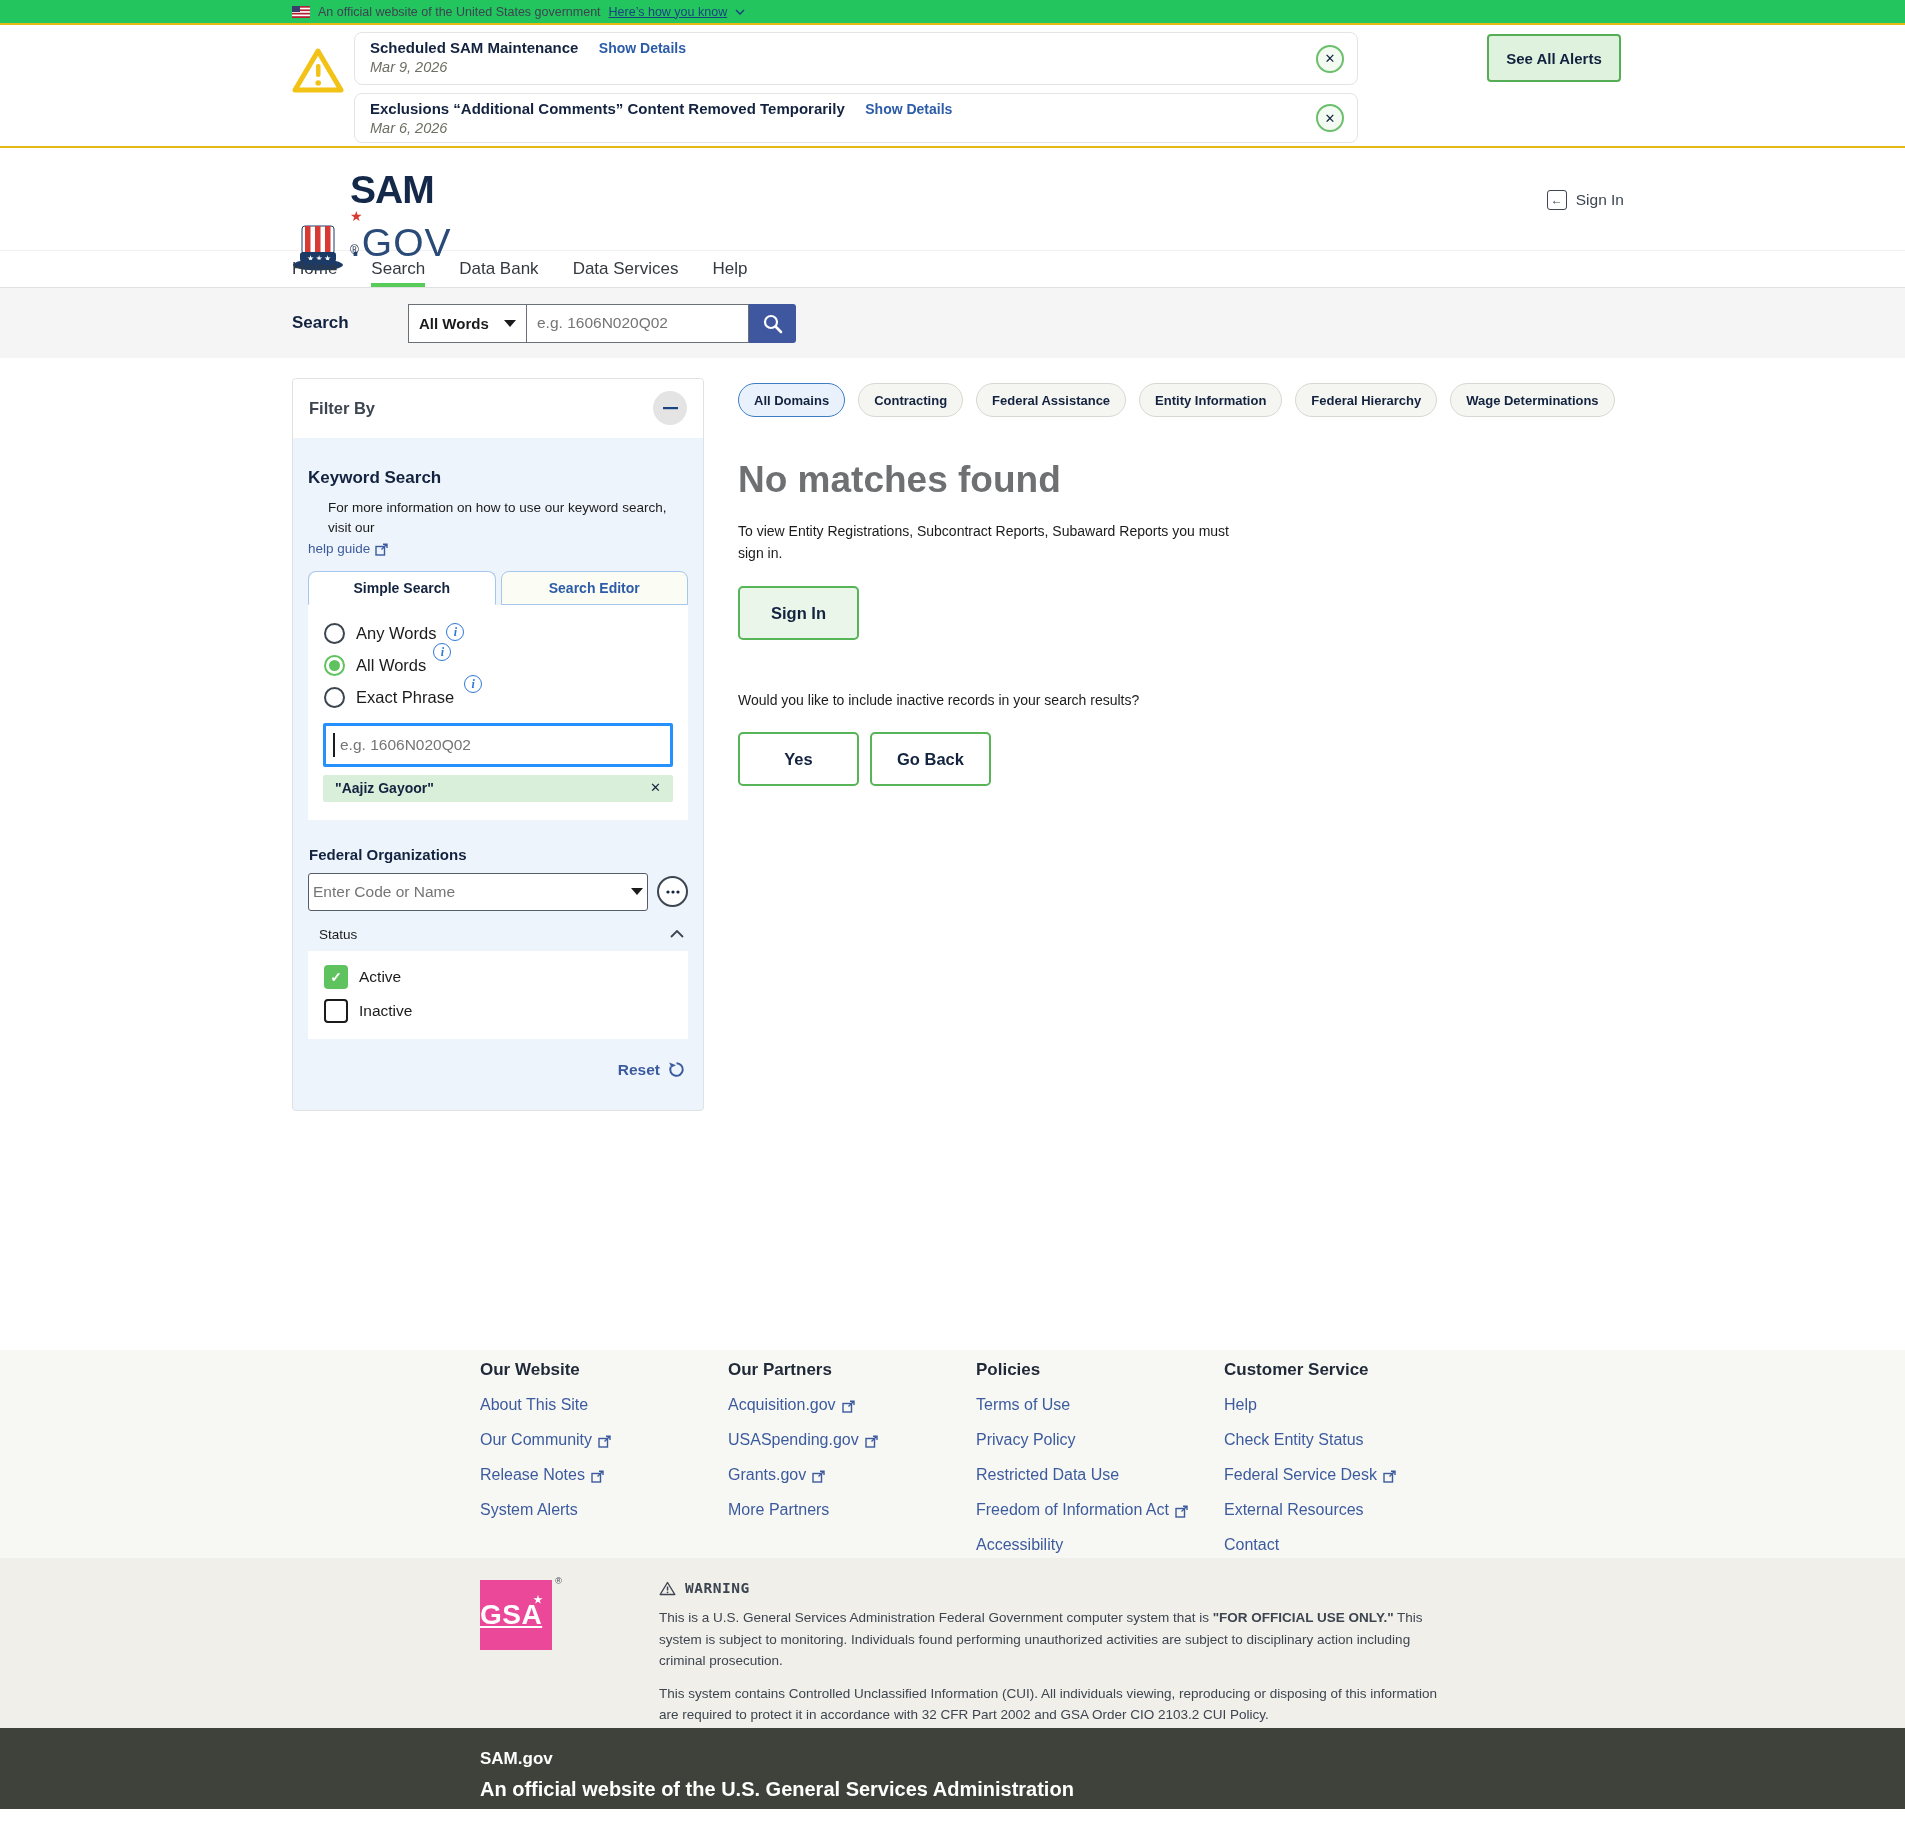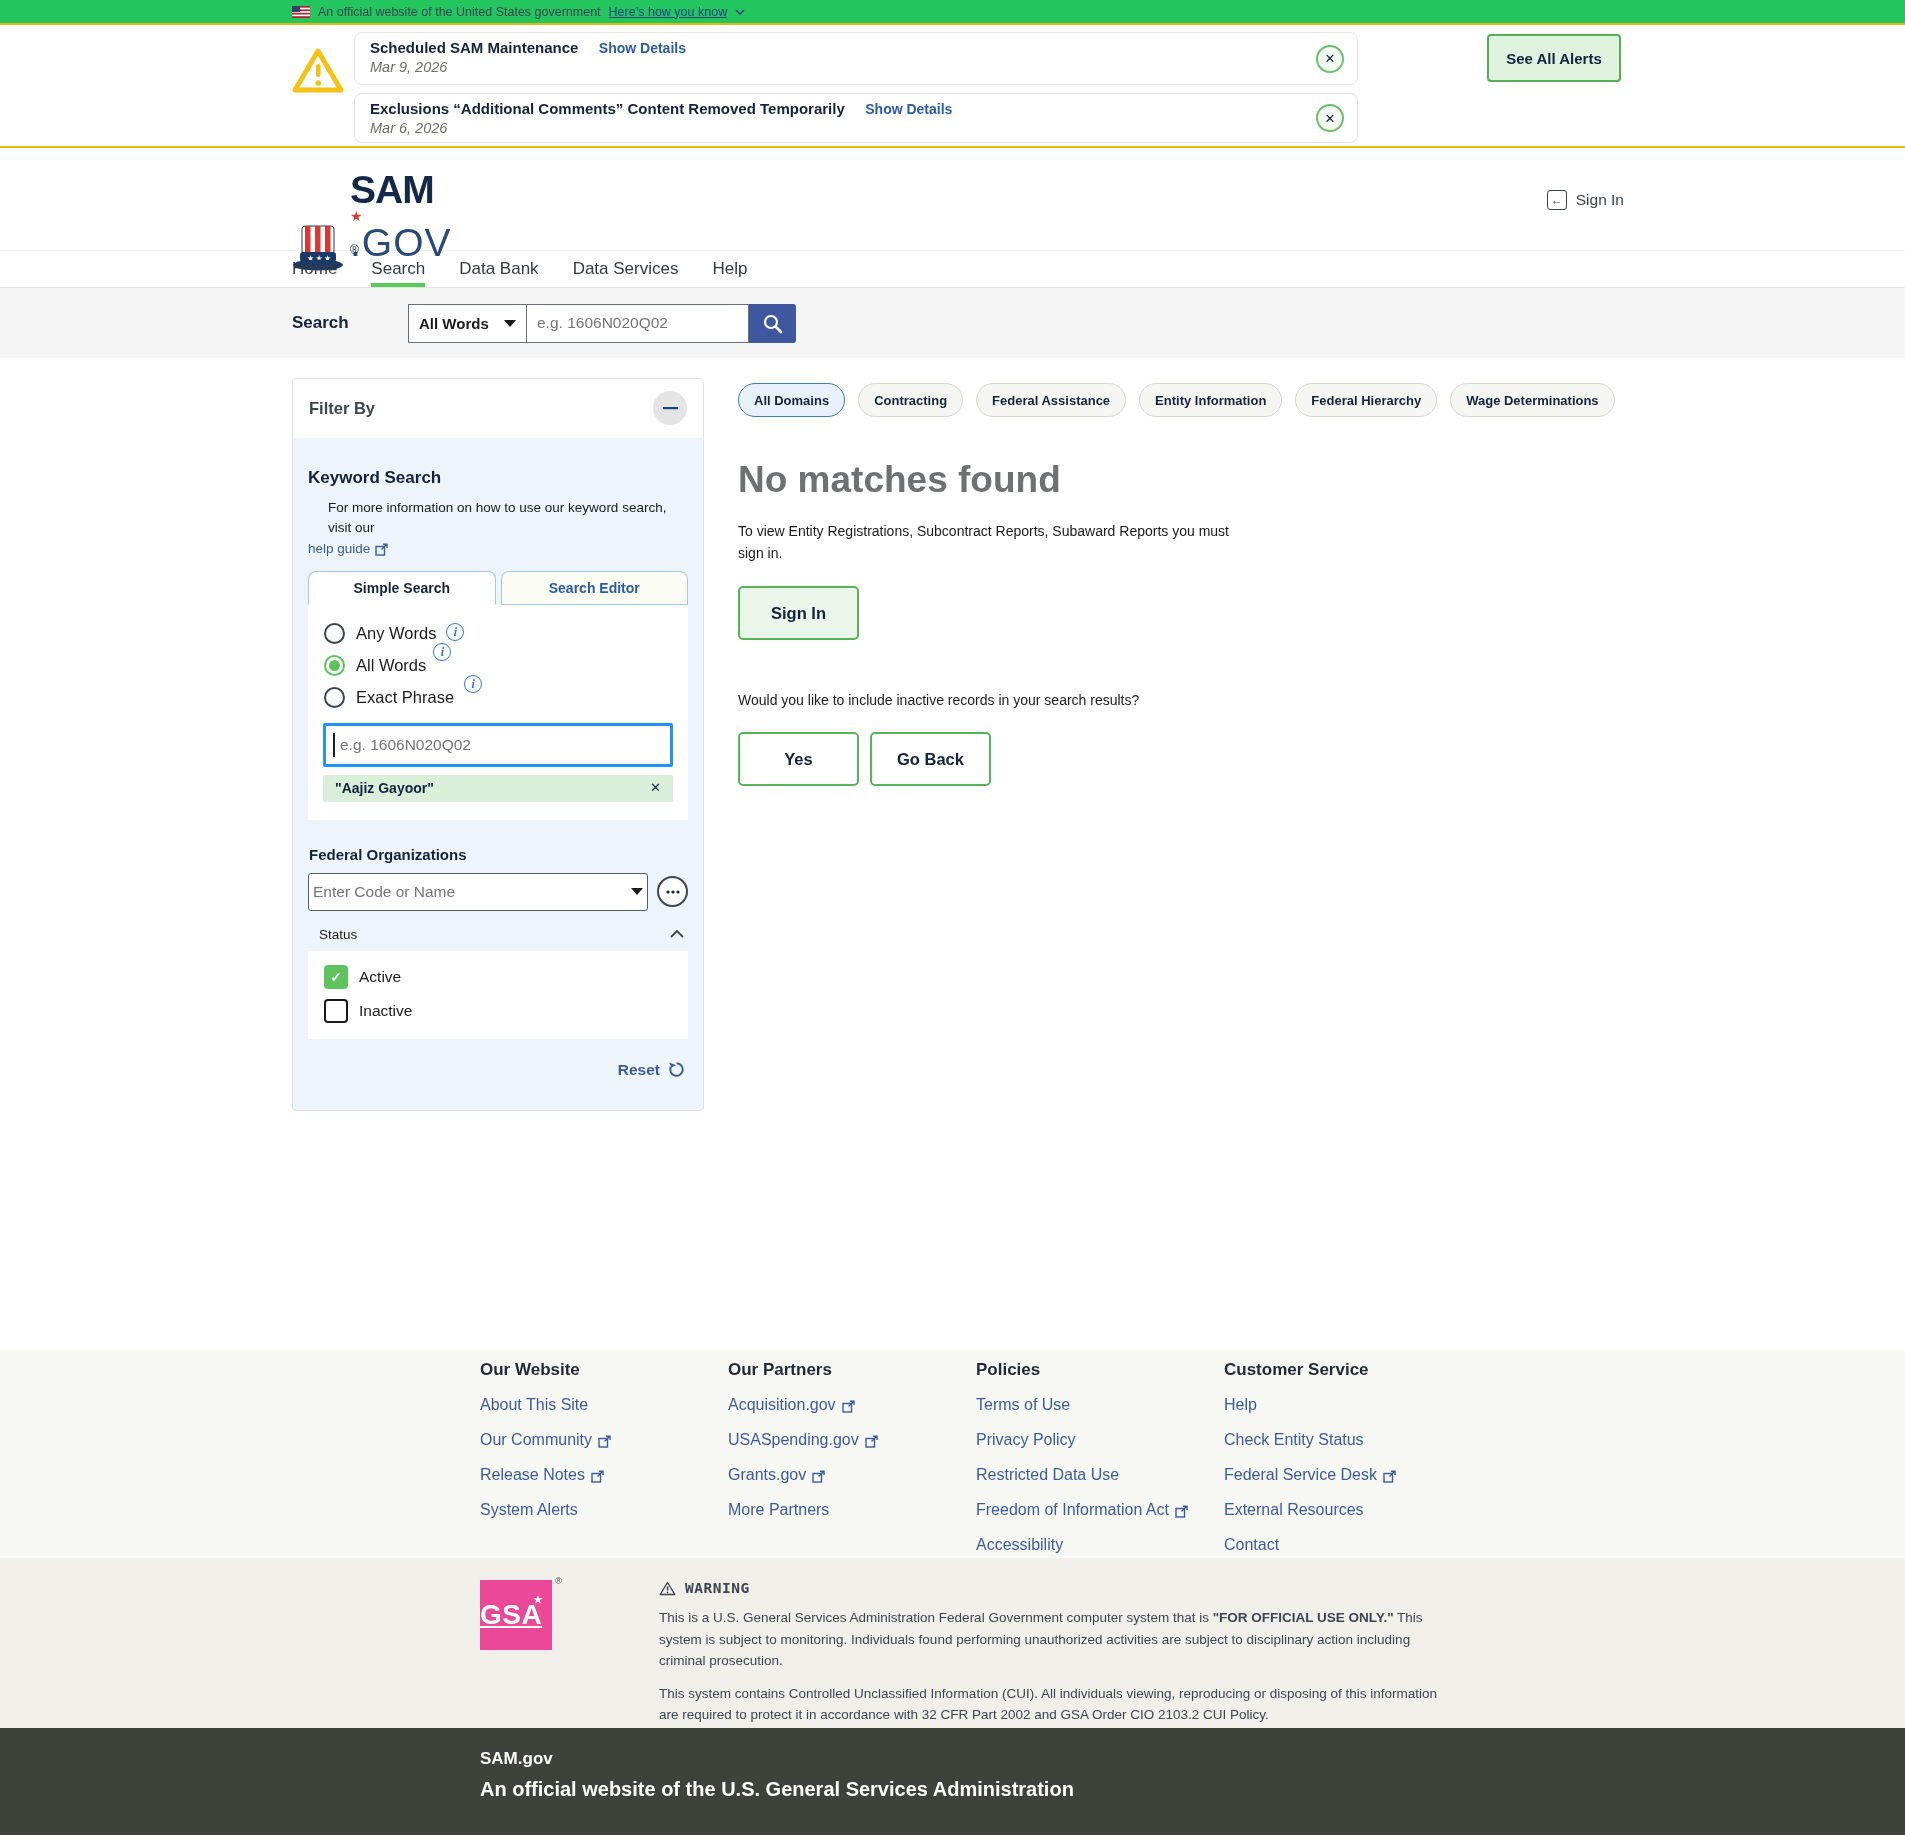--- a/index.html
+++ b/index.html
@@ -115,21 +115,21 @@
   .footer-warning { height:170px; background:#f0efe9; display:flex; padding:22px 0 0 480px; }
   .gsa-wrap { position:relative; }
   .gsa-badge { width:72px; height:70px; background:#ec4899; color:#fff; display:flex; align-items:center; justify-content:flex-start; font-weight:700; font-size:28px; letter-spacing:0.5px; position:relative;text-decoration:underline; }
   .gsa-star { position:absolute; right:9px; top:14px; font-size:10px; color:#fff; }
   .gsa-reg { position:absolute; right:-10px; top:-4px; font-size:9px; color:#3d4551; }
   .warn-block { margin-left:107px; width:795px; }
   .warn-head { display:flex; align-items:center; gap:9px; font-family:"DejaVu Sans Mono", monospace; font-weight:700; font-size:14.5px; color:#3d4551; letter-spacing:0.5px; }
   .warn-p { margin-top:11px; font-size:13.5px; color:#3d4551; line-height:1.6; }
   .warn-p b { font-weight:700; }
 
-  .footer-dark { height:107px; background:#3f423a; padding:21px 0 0 480px; color:#fff; }
+  .footer-dark { height:81px; background:#3f423a; padding:21px 0 0 480px; color:#fff; }
   .fd-title { font-size:17px; font-weight:700; }
   .fd-sub { font-size:20px; font-weight:700; margin-top:9px; }
 </style>
 </head>
 <body>
 
 <div class="page">
 
   <div class="gov-banner">
     <svg width="18" height="12">

